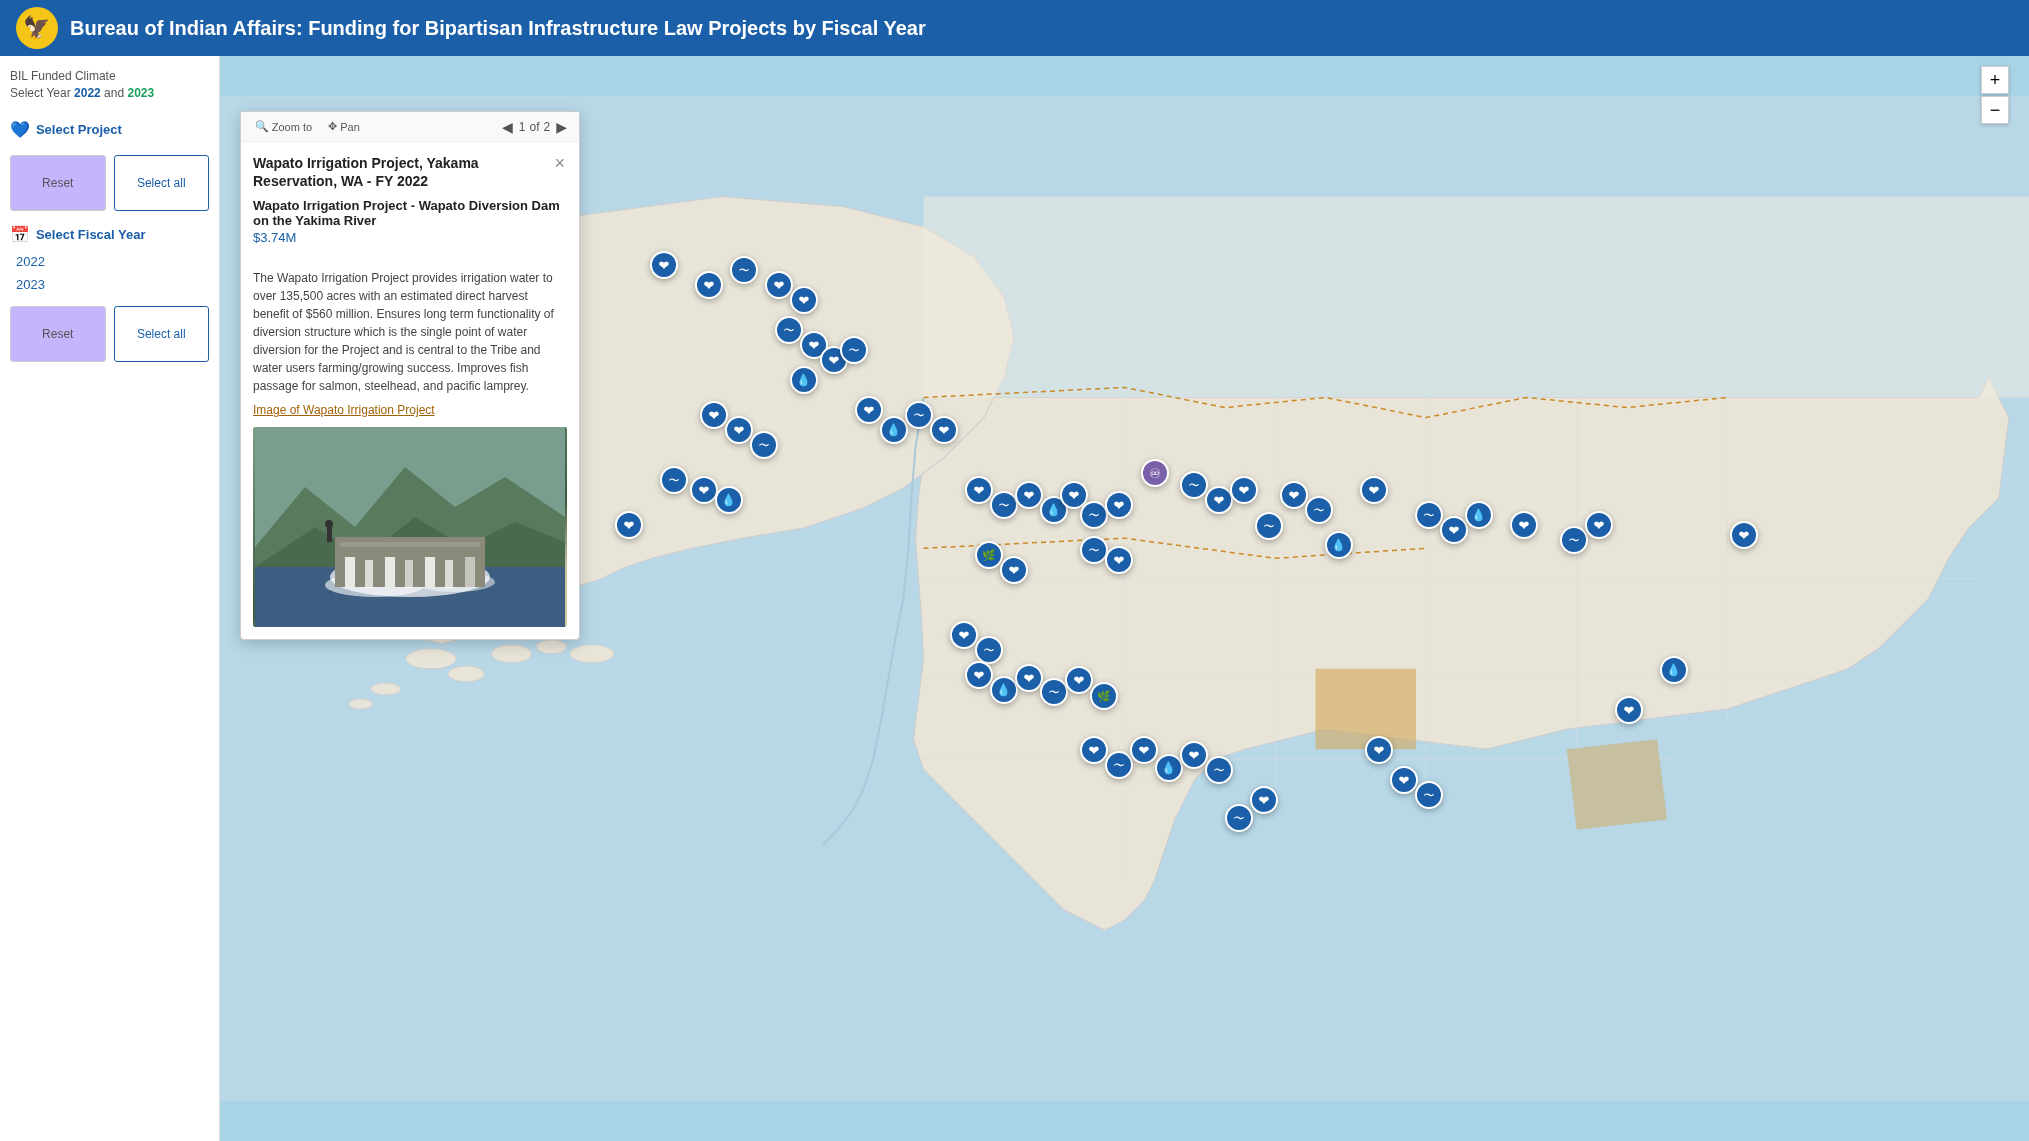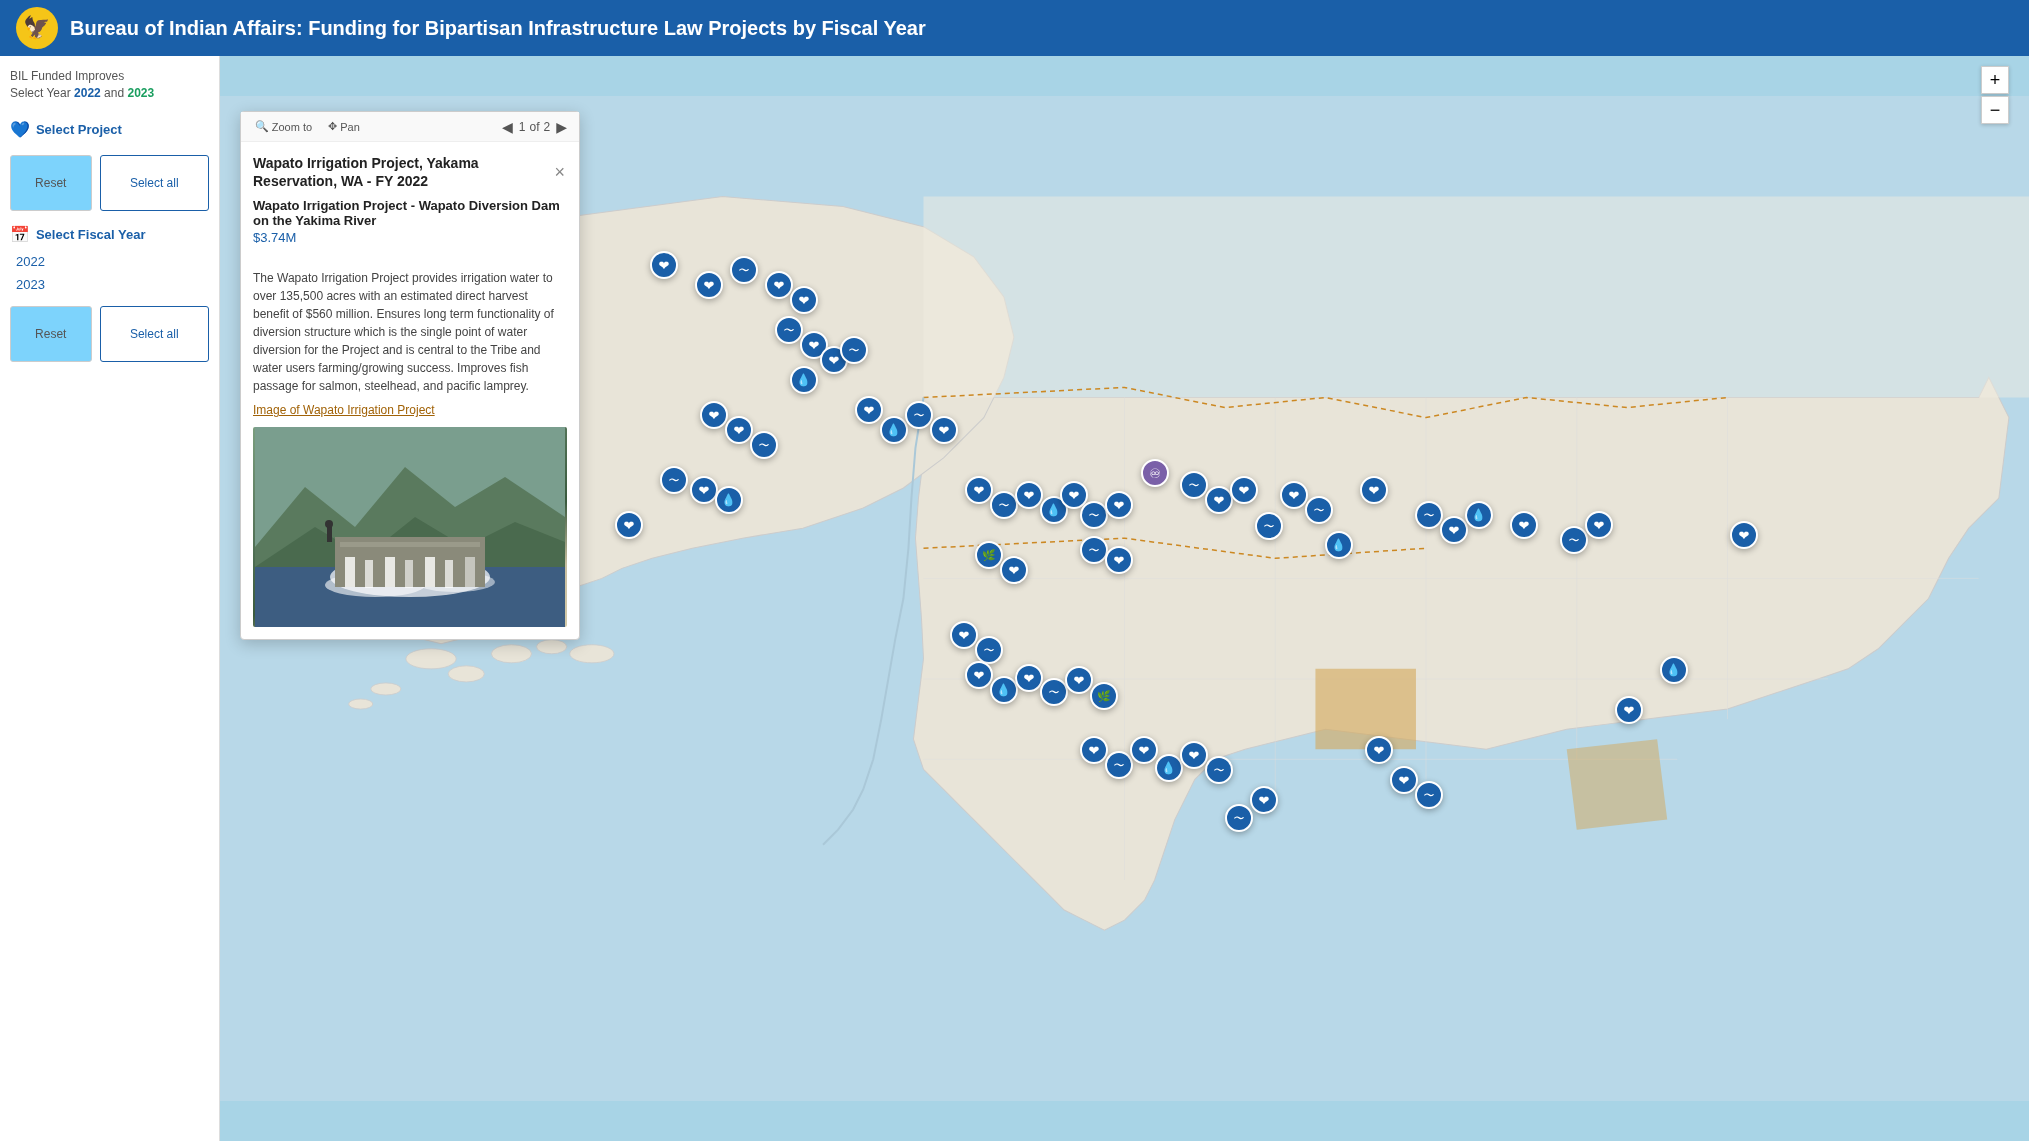--- a/index.html
+++ b/index.html
@@ -83,24 +83,24 @@
     }
 
     .btn-row {
       display: flex;
       gap: 8px;
       margin-top: 10px;
     }
     .btn-reset {
       flex: 1;
       border: 1px solid #ccc;
-      background: #7dd3fc;
+      background: #c4b5fd;
       color: #555;
       font-size: 12px;
-      padding: 6px;
+      padding: 20px;
       cursor: pointer;
       border-radius: 3px;
     }
     .btn-select-all {
       flex: 1;
       border: 1px solid #1a5fa8;
       background: white;
       color: #1a5fa8;
       font-size: 12px;
       padding: 20px;
@@ -166,21 +166,21 @@
       font-size: 14px;
       color: #555;
       padding: 0 2px;
     }
 
     #popup-content {
       padding: 12px;
     }
     #popup-header-row {
       display: flex;
-      align-items: center;
+      align-items: flex-start;
       justify-content: space-between;
       margin-bottom: 8px;
     }
     #popup-title {
       font-size: 14px;
       font-weight: bold;
       color: #222;
       line-height: 1.3;
       flex: 1;
       padding-right: 8px;
@@ -282,21 +282,21 @@
     <span style="font-size:22px;">🦅</span>
   </div>
   <span id="header-title">Bureau of Indian Affairs: Funding for Bipartisan Infrastructure Law Projects by Fiscal Year</span>
 </div>
 
 <div id="main">
 
   <div id="sidebar">
 
     <div class="sidebar-header">
-      <span>BIL Funded Improves</span><br>
+      <span>BIL Funded Climate</span><br>
       <span>Select Year</span>
       <span class="fy-highlight-2022">2022</span>
       <span>and</span>
       <span class="fy-highlight-2023">2023</span>
     </div>
 
     <div class="section-header">
       <span class="section-header-icon">💙</span>
       <span class="section-header-label">Select Project</span>
     </div>

